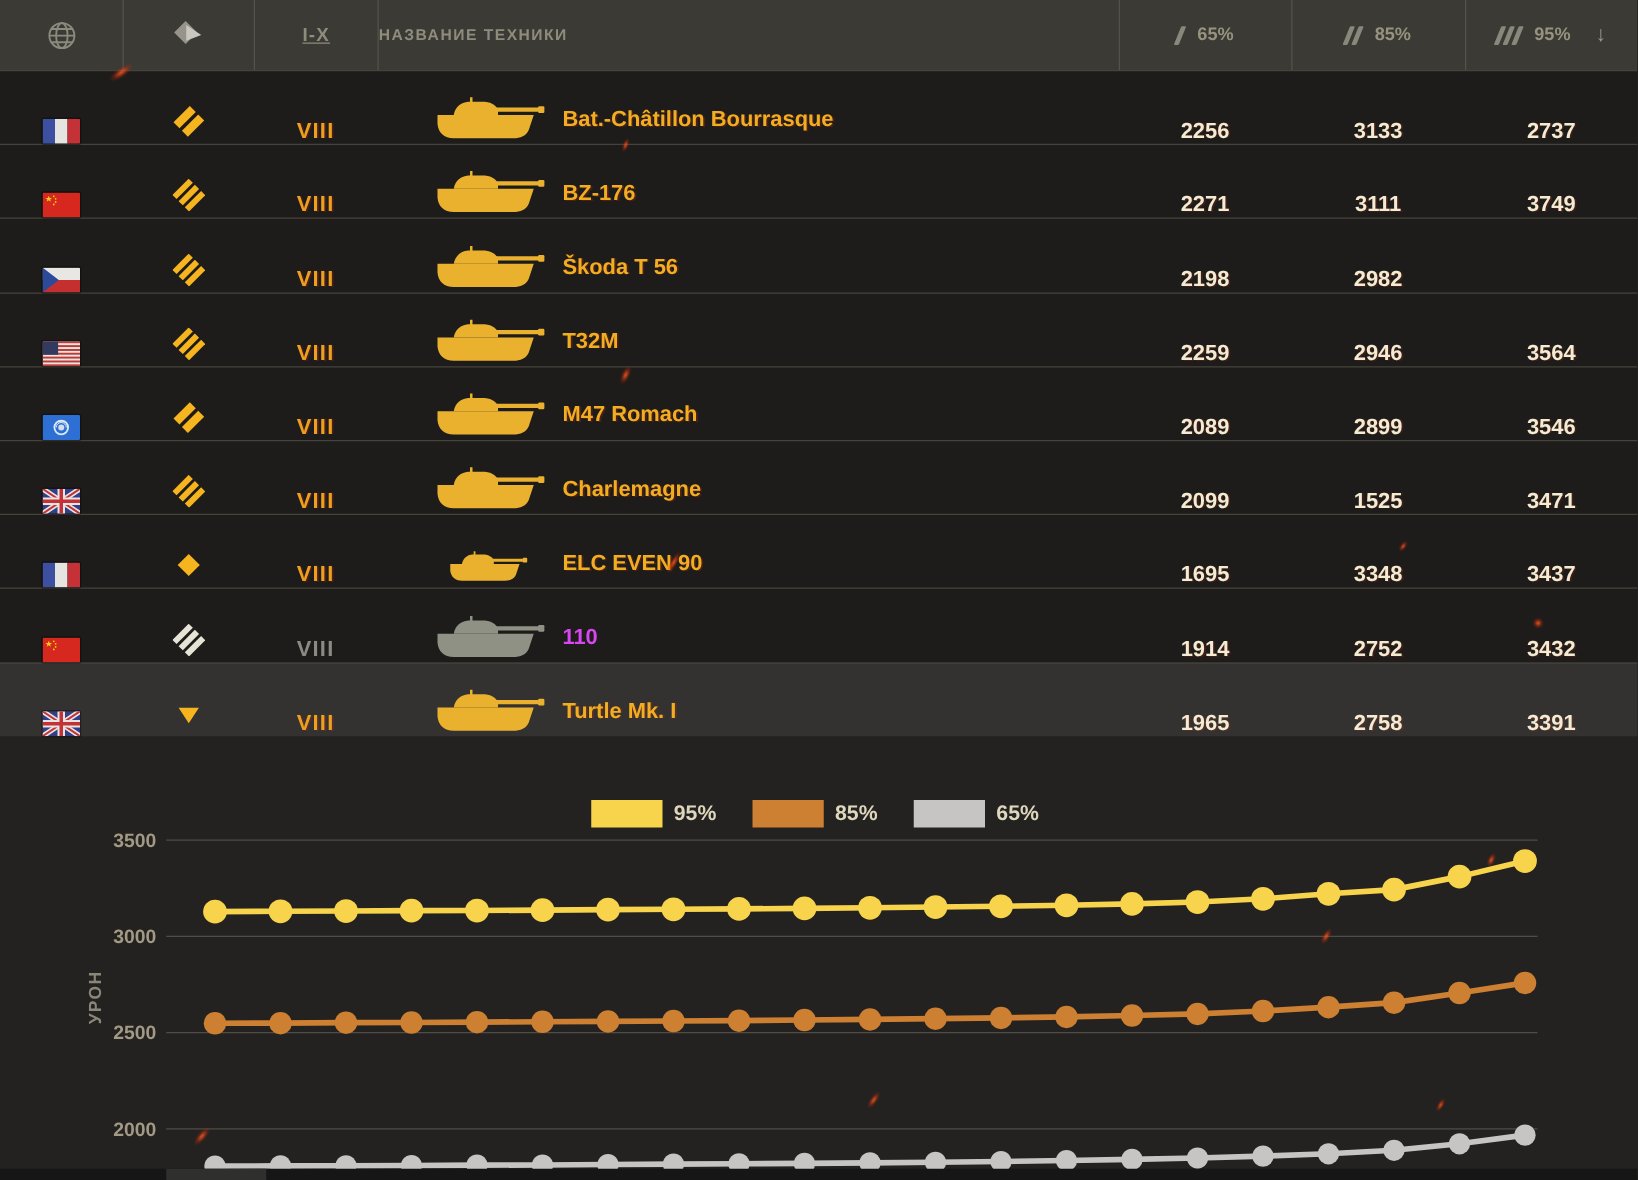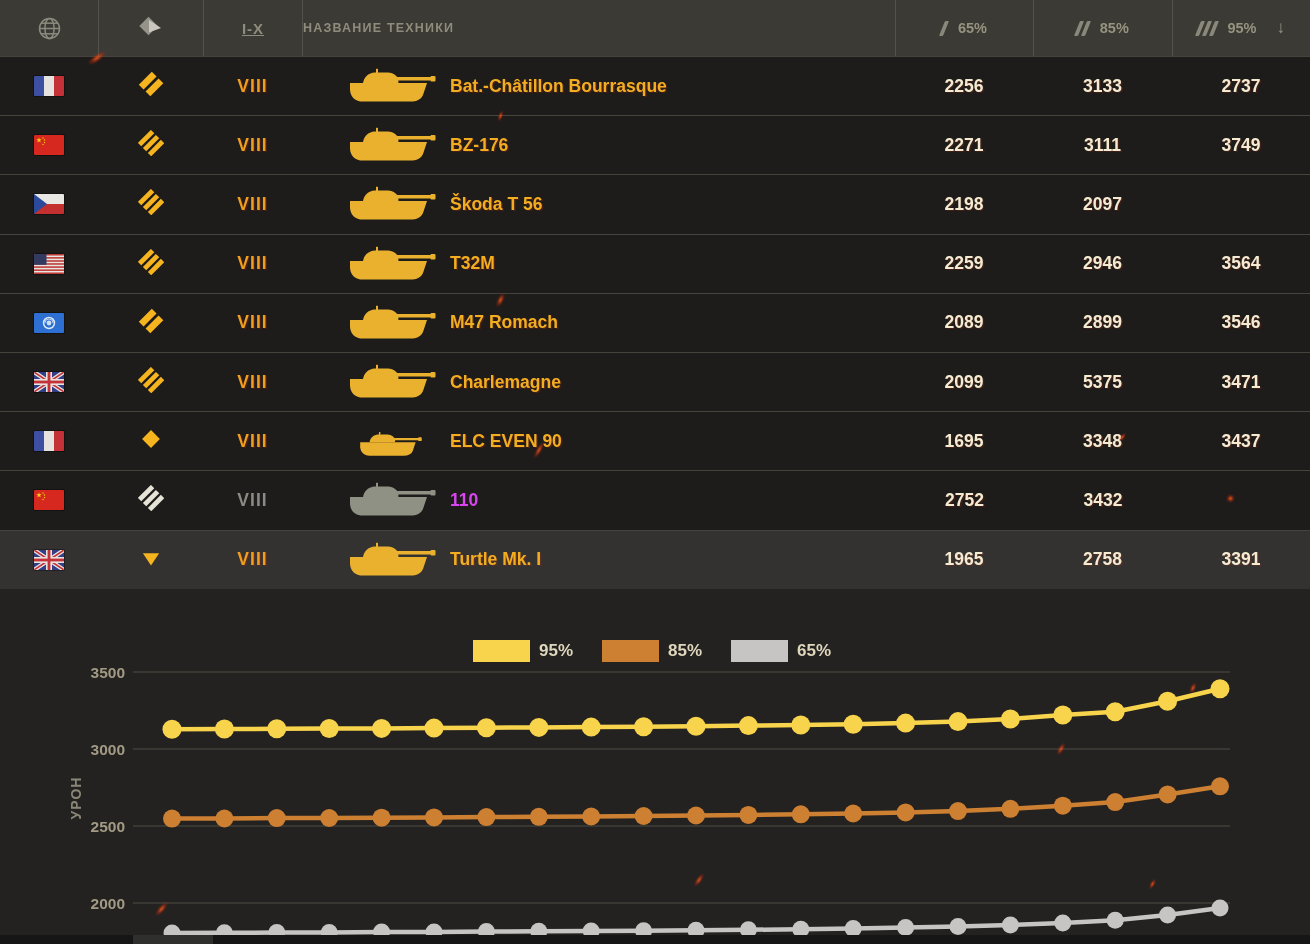--- a/index.html
+++ b/index.html
@@ -26,21 +26,21 @@
             font-size:12.5px; letter-spacing:1.2px; }
   .h-num { width:138px; font-size:14.5px; color:#96937f; }
   .h-n85 { width:139px; }
   .slashes { display:inline-flex; align-items:center; margin-right:9px; }
   .slash-bar { display:inline-block; width:3.6px; height:15px; background:#8a877b;
                transform:skewX(-22deg); margin-right:3.2px; border-radius:1px; }
   .sort-arrow { margin-left:20px; color:#9a978c; font-size:17px; font-weight:normal; }
 
   .trow {
     display:flex; height:59.2px; background:#1d1c1a;
-    border-top:1px solid #45433b; cursor:pointer;
+    border-top:1px solid #45433b; cursor:pointer;align-items:flex-end;
   }
   .trow.selected { background:#343230; }
   .cell { display:flex; align-items:center; justify-content:center; }
   .c-flag { width:98px; }
   .c-class { width:105px; }
   .c-tier { width:99px; }
   .c-name { width:593px; justify-content:flex-start; padding-left:38px; }
   .c-num { width:138px; font-size:17.5px; font-weight:bold; color:#f3ecd2;
            text-shadow:1.5px 0.5px 0 rgba(190,40,15,.22); }
   .c-n85 { width:139px; }
@@ -239,21 +239,21 @@
                 <rect x="90.5" y="10" width="5" height="5.4" rx="1"></rect>
                 <rect x="36" y="2.8" width="2" height="5"></rect>
                 <path d="M23,17 C24,10.5 29,6.8 34.5,6.4 L48,6.4 C54,7 57.4,10 58.4,13.2 L58.4,17 Z"></path>
                 <path d="M10,17 L87,17 L83,29 C81,33.6 76.5,35.6 70.5,35.6 L23,35.6 C15,35.6 10.6,31 10,24 Z"></path>
               </g>
             </svg>
           </span>
       <a class="tname">Škoda T 56</a>
     </div>
     <div class="cell c-num v65">2198</div>
-    <div class="cell c-num c-n85 v85">2097</div>
+    <div class="cell c-num c-n85 v85">2982</div>
   </div>
       <div class="trow">
     <div class="cell c-flag">
           <span class="flag">
             <svg width="30" height="20" viewBox="0 0 30 20">
               <rect width="30" height="20" fill="#e7e5e2"></rect>
               <g fill="#bf3a36">
                 <rect y="0" width="30" height="1.55"></rect>
                 <rect y="3.1" width="30" height="1.55"></rect>
                 <rect y="6.2" width="30" height="1.55"></rect>
@@ -371,21 +371,21 @@
                 <rect x="90.5" y="10" width="5" height="5.4" rx="1"></rect>
                 <rect x="36" y="2.8" width="2" height="5"></rect>
                 <path d="M23,17 C24,10.5 29,6.8 34.5,6.4 L48,6.4 C54,7 57.4,10 58.4,13.2 L58.4,17 Z"></path>
                 <path d="M10,17 L87,17 L83,29 C81,33.6 76.5,35.6 70.5,35.6 L23,35.6 C15,35.6 10.6,31 10,24 Z"></path>
               </g>
             </svg>
           </span>
       <a class="tname">Charlemagne</a>
     </div>
     <div class="cell c-num v65">2099</div>
-    <div class="cell c-num c-n85 v85">5375</div>
+    <div class="cell c-num c-n85 v85">1525</div>
     <div class="cell c-num v95">3471</div>
   </div>
       <div class="trow">
     <div class="cell c-flag">
           <span class="flag">
             <svg width="30" height="20" viewBox="0 0 30 20">
               <rect width="10" height="20" fill="#3d4fa1"></rect>
               <rect x="10" width="10" height="20" fill="#e6e4e1"></rect>
               <rect x="20" width="10" height="20" fill="#c43136"></rect>
             </svg>
@@ -449,20 +449,21 @@
                 <rect x="50" y="11" width="42" height="3.4" rx="1"></rect>
                 <rect x="90.5" y="10" width="5" height="5.4" rx="1"></rect>
                 <rect x="36" y="2.8" width="2" height="5"></rect>
                 <path d="M23,17 C24,10.5 29,6.8 34.5,6.4 L48,6.4 C54,7 57.4,10 58.4,13.2 L58.4,17 Z"></path>
                 <path d="M10,17 L87,17 L83,29 C81,33.6 76.5,35.6 70.5,35.6 L23,35.6 C15,35.6 10.6,31 10,24 Z"></path>
               </g>
             </svg>
           </span>
       <a class="tname">110</a>
     </div>
+    <div class="cell c-num v65">1914</div>
     <div class="cell c-num c-n85 v85">2752</div>
     <div class="cell c-num v95">3432</div>
   </div>
       <div class="trow selected">
     <div class="cell c-flag">
           <span class="flag">
             <svg width="30" height="20" viewBox="0 0 30 20">
               <rect width="30" height="20" fill="#323f87"></rect>
               <path d="M0,0 L30,20 M30,0 L0,20" stroke="#e6e4e1" stroke-width="4.2"></path>
               <path d="M0,0 L30,20 M30,0 L0,20" stroke="#c43136" stroke-width="1.6"></path>

